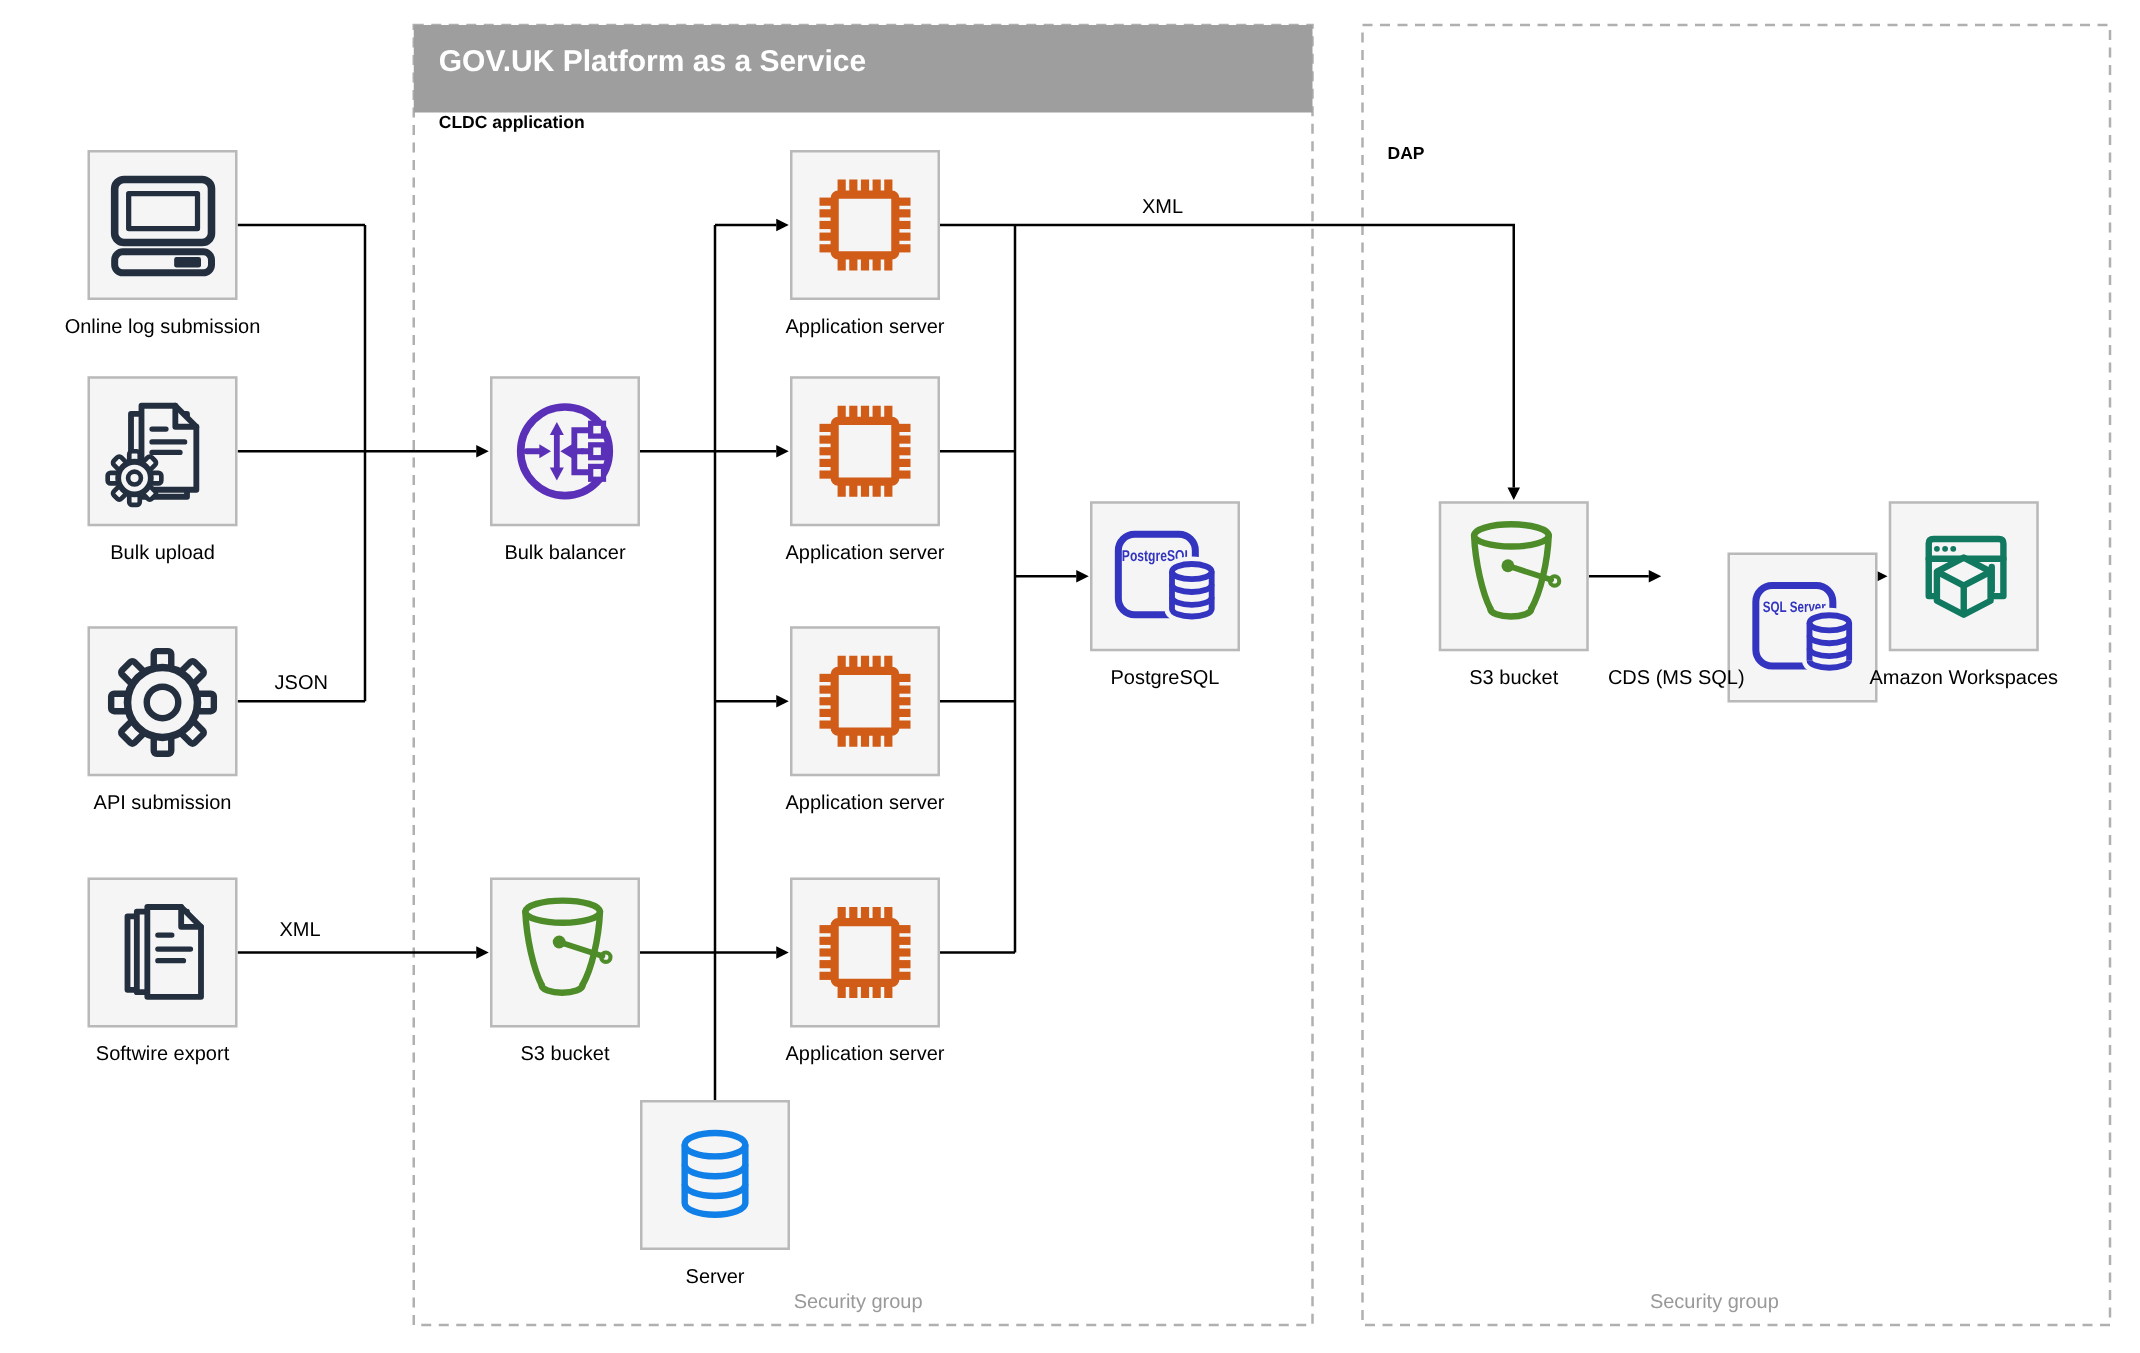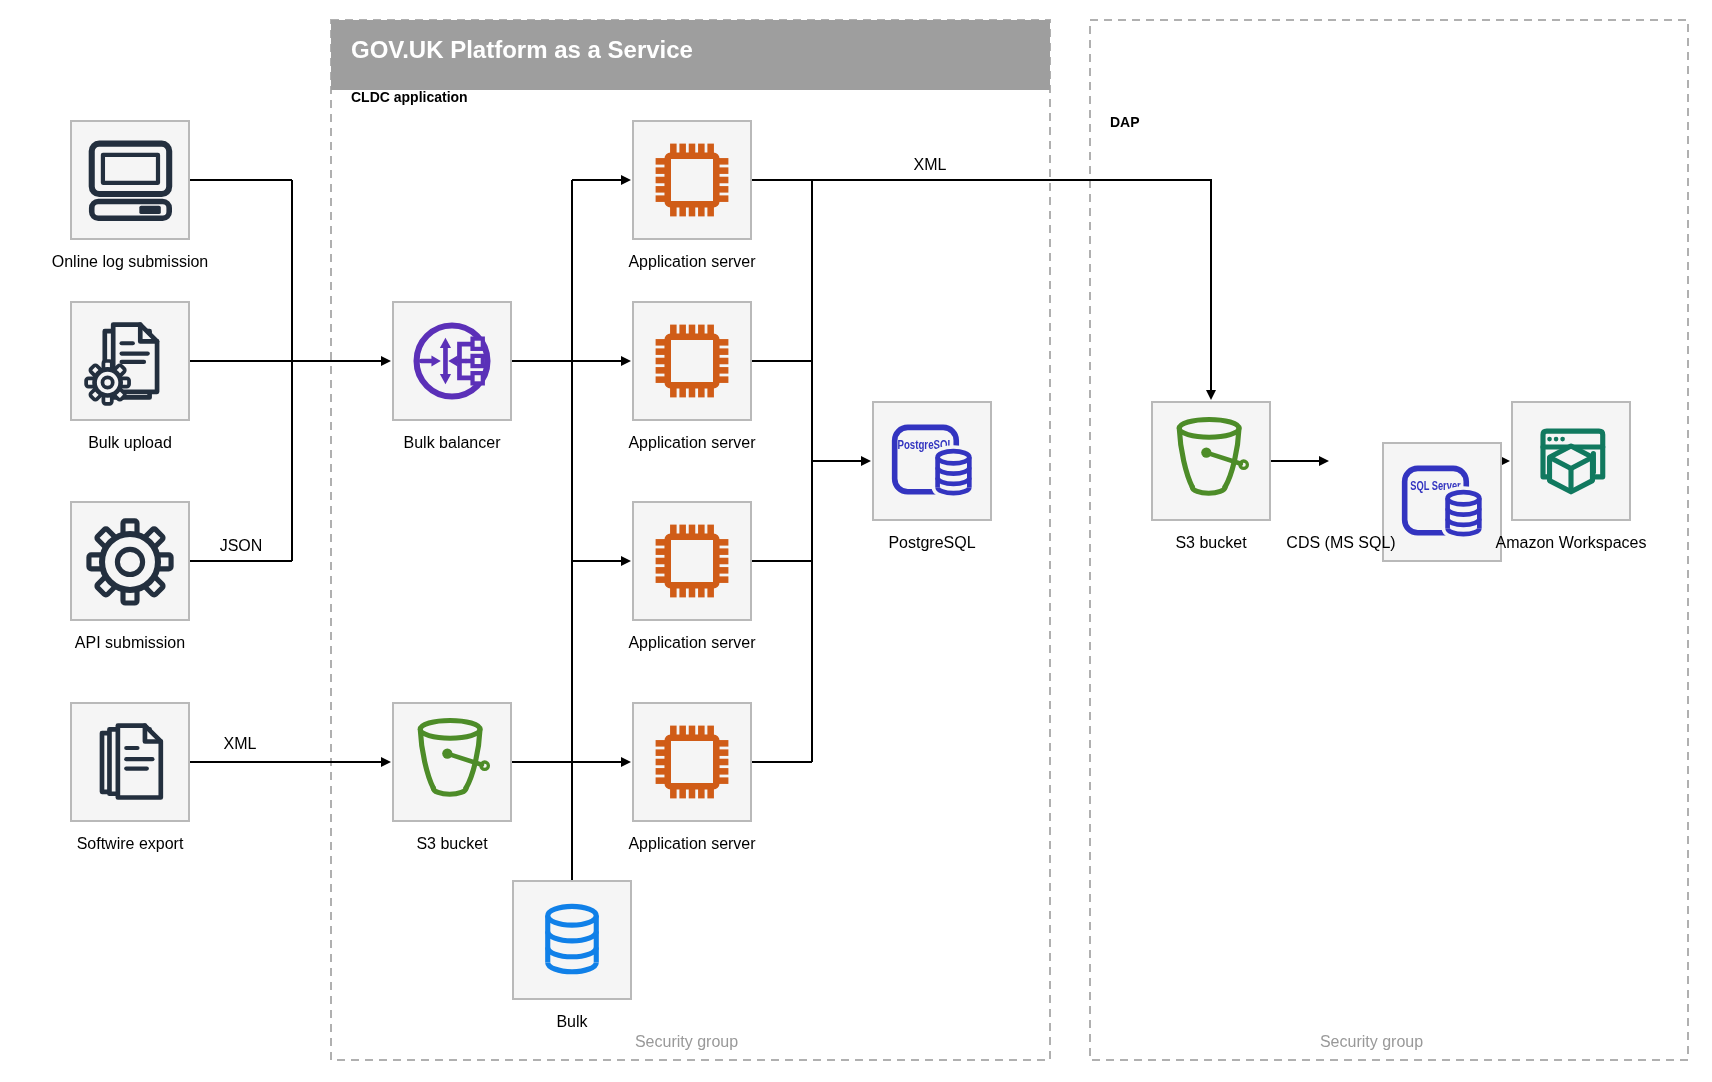--- a/index.html
+++ b/index.html
@@ -306,21 +306,21 @@
    <g fill="none" stroke="#1080e8" stroke-width="5.5">
      <ellipse cx="60" cy="34" rx="26" ry="10"></ellipse>
      <path d="M34,34 V84"></path>
             <path d="M86,34 V84"></path>
      <path d="M34,84 A26,10 0 0 0 86,84"></path>
      <path d="M34,51 A26,10 0 0 0 86,51"></path>
      <path d="M34,68 A26,10 0 0 0 86,68"></path>
    </g>
         </svg>
        </div>
-       <div class="node-label" style="left:422px;top:1013px;">Bulk</div>
+       <div class="node-label" style="left:422px;top:1013px;">Server</div>
       <div class="node" style="left:1151px;top:401px;">
          <svg viewBox="0 0 120 120">
    <g fill="none" stroke="#4d8c28" stroke-width="5.5" stroke-linecap="round">
      <ellipse cx="58" cy="25" rx="32" ry="9.5"></ellipse>
      <path d="M26,25 C27,48 33,74 40,88"></path>
      <path d="M90,25 C89,48 83,74 75,88"></path>
      <path d="M40,88 A17.5,6.5 0 0 0 75,88"></path>
      <path d="M55,51 L92,63" stroke-width="5"></path>
    </g>
    <circle cx="55" cy="51" r="5.5" fill="#4d8c28"></circle>

